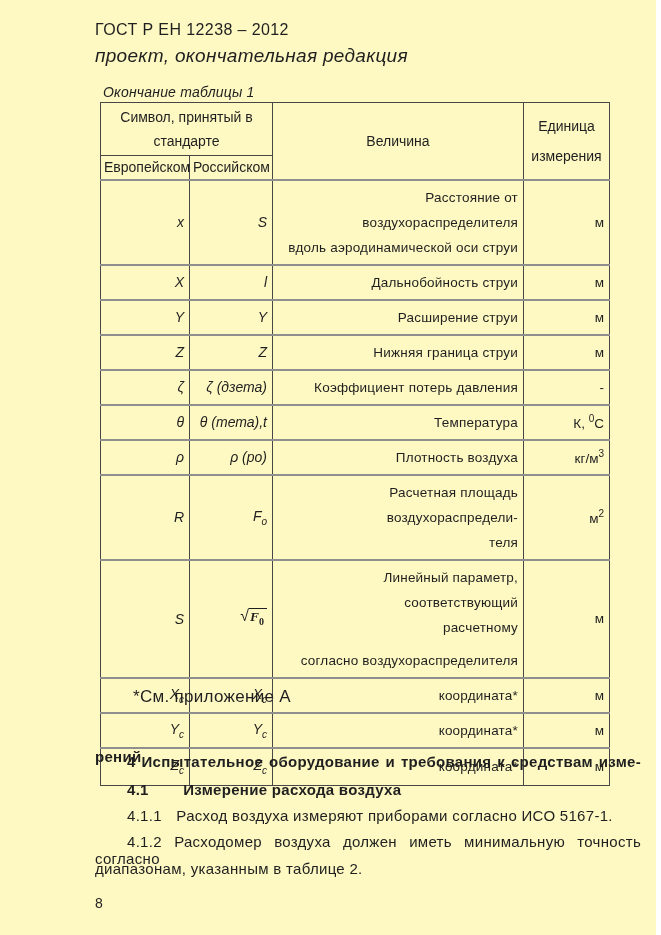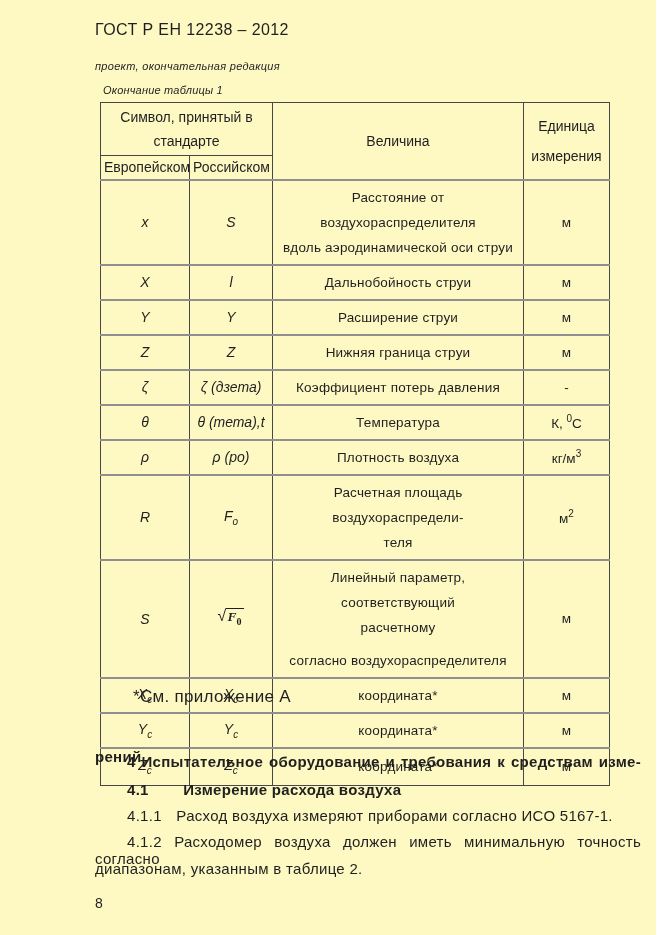--- a/index.html
+++ b/index.html
@@ -2,35 +2,35 @@
 <html><head>
 <meta charset="utf-8">
 <style>
   html,body{margin:0;padding:0;background:#ffffff;}
   .page{
     position:relative;width:656px;height:935px;background:#fef9c3;
     font-family:"Liberation Sans","DejaVu Sans",sans-serif;color:#1f1f1f;
     overflow:hidden;
   }
   .doc-header{position:absolute;left:95px;top:21px;font-size:16px;letter-spacing:.4px;}
-  .doc-subheader{position:absolute;left:95px;top:60px;font-size:11px;font-style:italic;letter-spacing:.3px;}
-  .table-caption{position:absolute;left:103px;top:84px;font-size:11px;font-style:italic;letter-spacing:.2px;}
+  .doc-subheader{position:absolute;left:95px;top:45px;font-size:19px;font-style:italic;letter-spacing:.3px;}
+  .table-caption{position:absolute;left:103px;top:84px;font-size:14px;font-style:italic;letter-spacing:.2px;}
 
   table.symtab{
     position:absolute;left:100px;top:102px;width:509px;
     border-collapse:collapse;table-layout:fixed;
     font-size:13.5px;
   }
   table.symtab,th,td{border:1px solid #474747;}
   thead th{font-weight:normal;font-size:14px;text-align:center;vertical-align:middle;padding:2px 3px;}
   thead tr:nth-child(1){height:50px;}
   thead tr:nth-child(2){height:24px;}
   th.th-symbol{line-height:24px;}
   th.th-unit{line-height:30px;}
-  tbody td{border-top:2px solid #8f8f8f;vertical-align:middle;text-align:center;padding:4px 5px;}
+  tbody td{border-top:2px solid #8f8f8f;vertical-align:middle;text-align:right;padding:4px 5px;}
   tbody tr{height:35px;}
   tbody tr:nth-child(1){height:55px;}
   tbody tr:nth-child(8){height:48px;}
   tbody tr:nth-child(9){height:88px;}
   tbody tr:nth-child(12){height:38px;}
   td.sym{font-size:14px;}
   td.q{line-height:25px;letter-spacing:.2px;}
   .qline{white-space:normal;}
   .qgap{margin-top:8px;}
   td.unit{font-size:13.5px;}

